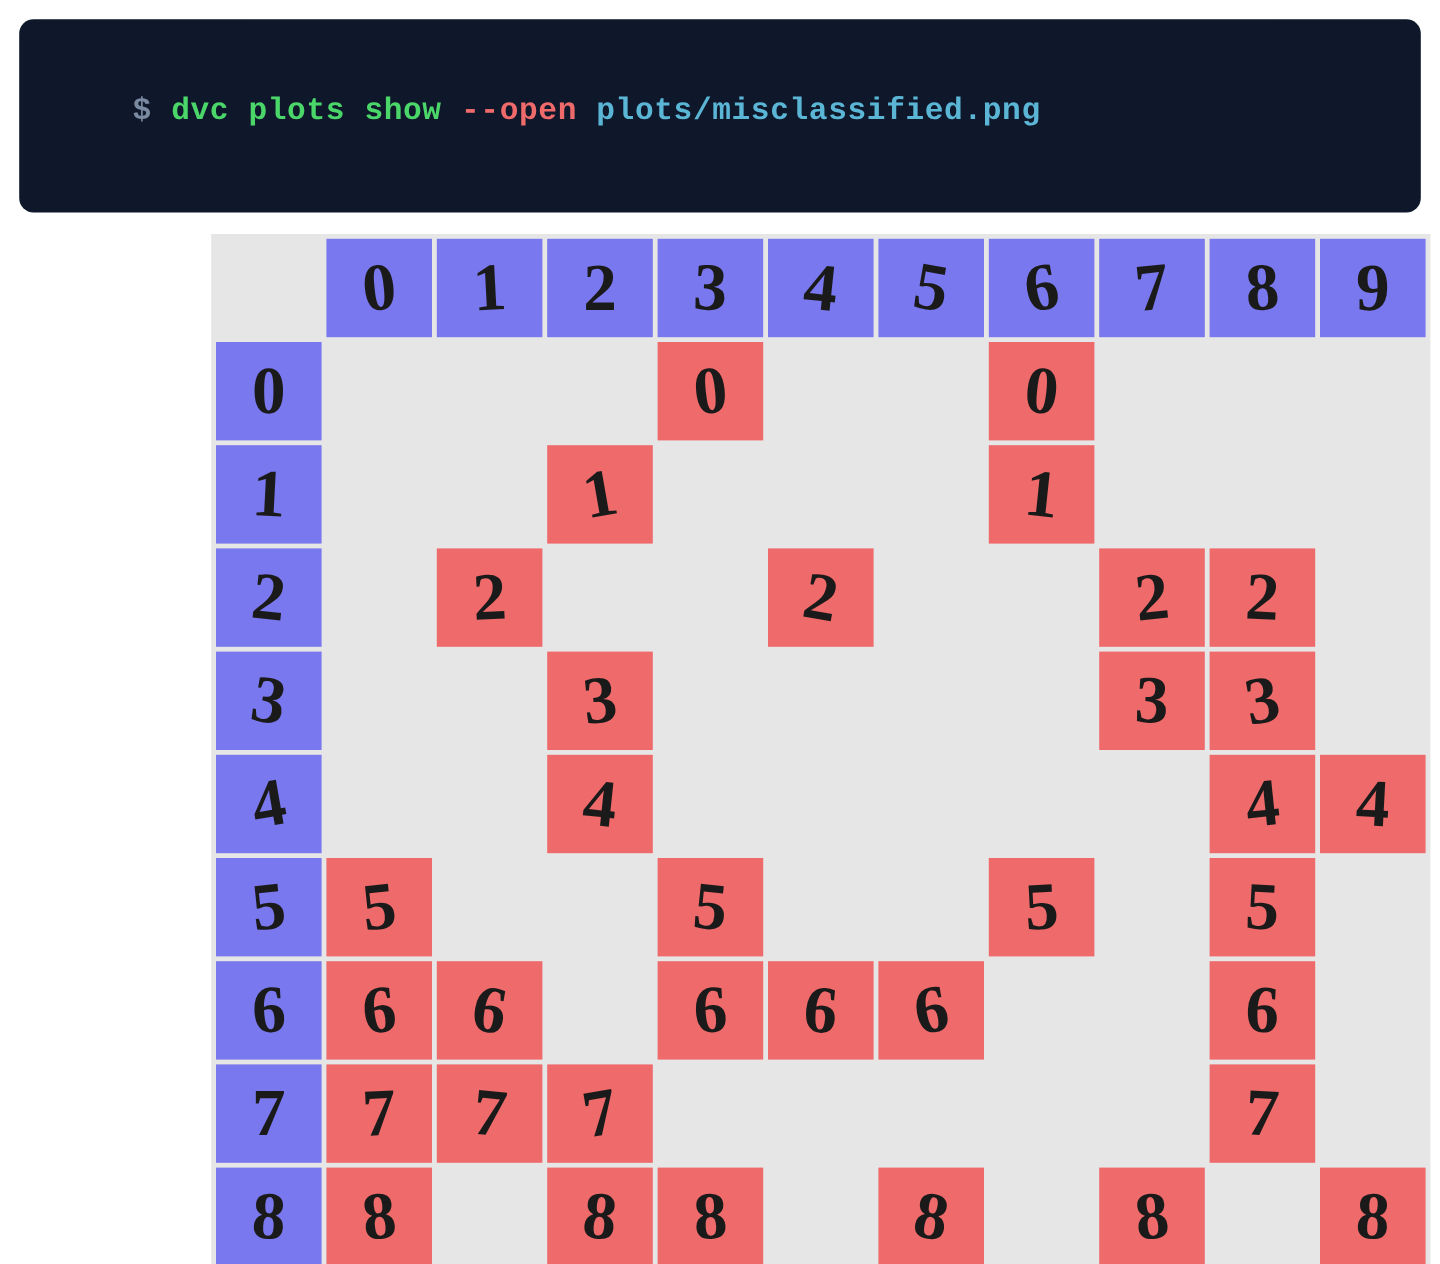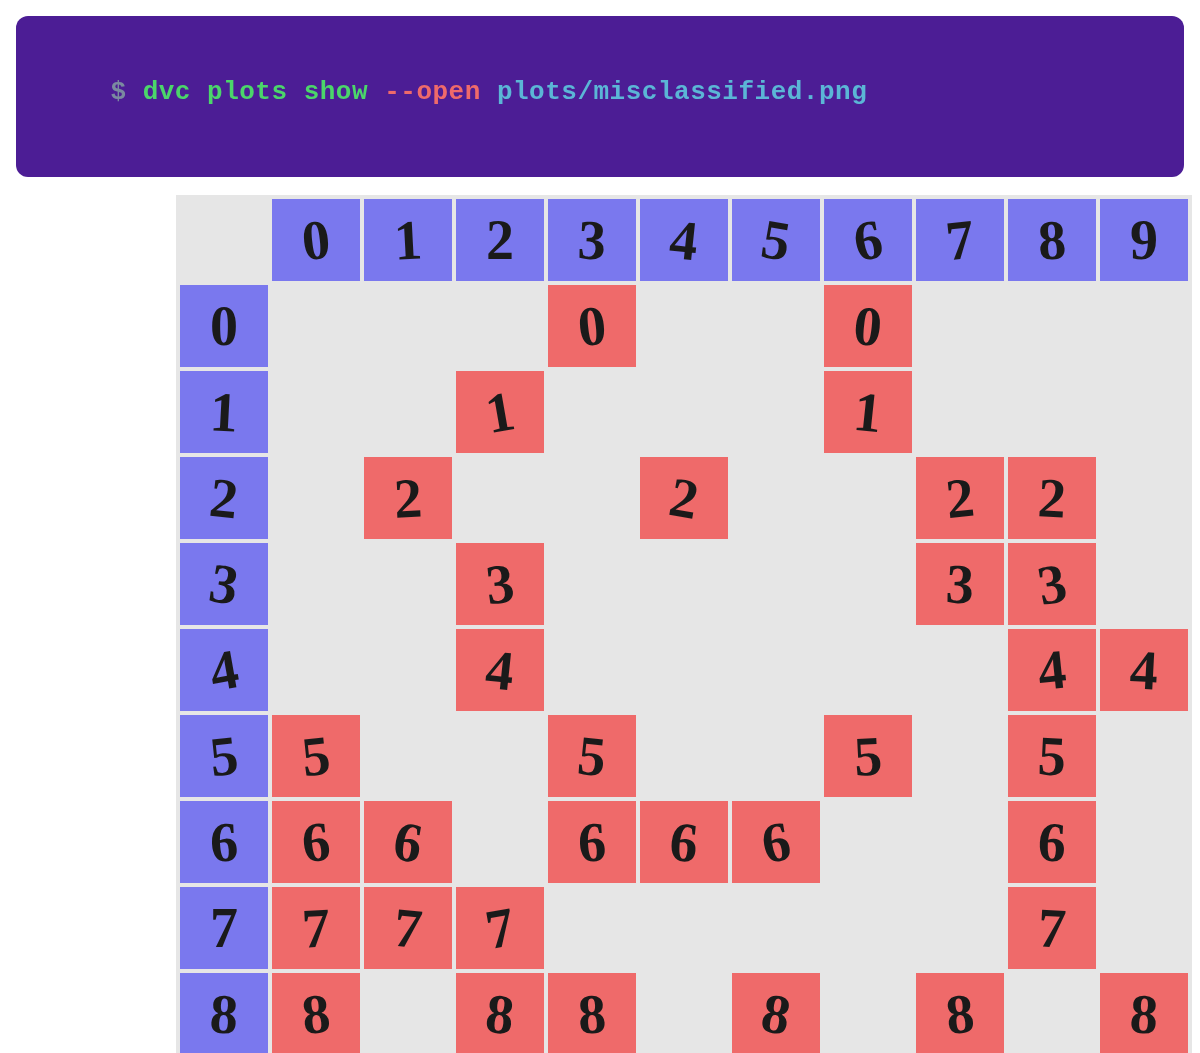--- a/index.html
+++ b/index.html
@@ -10,21 +10,21 @@
   }
   .page{
     width:1200px;
     margin:0;
     padding:16px 16px 40px 16px;
     box-sizing:border-box;
   }
 
   
   .term{
-    background:#4c1d95;
+    background:#0f172a;
     border-radius:12px;
     padding:22px 30px 30px 30px;
     font-family:ui-monospace,Menlo,Consolas,"Courier New",monospace;
     font-size:26px;
     line-height:1.4;
     letter-spacing:0.5px;
     font-weight:600;
     white-space:pre;
   }
   .tok-prompt{ color:#7a8aa0; }

